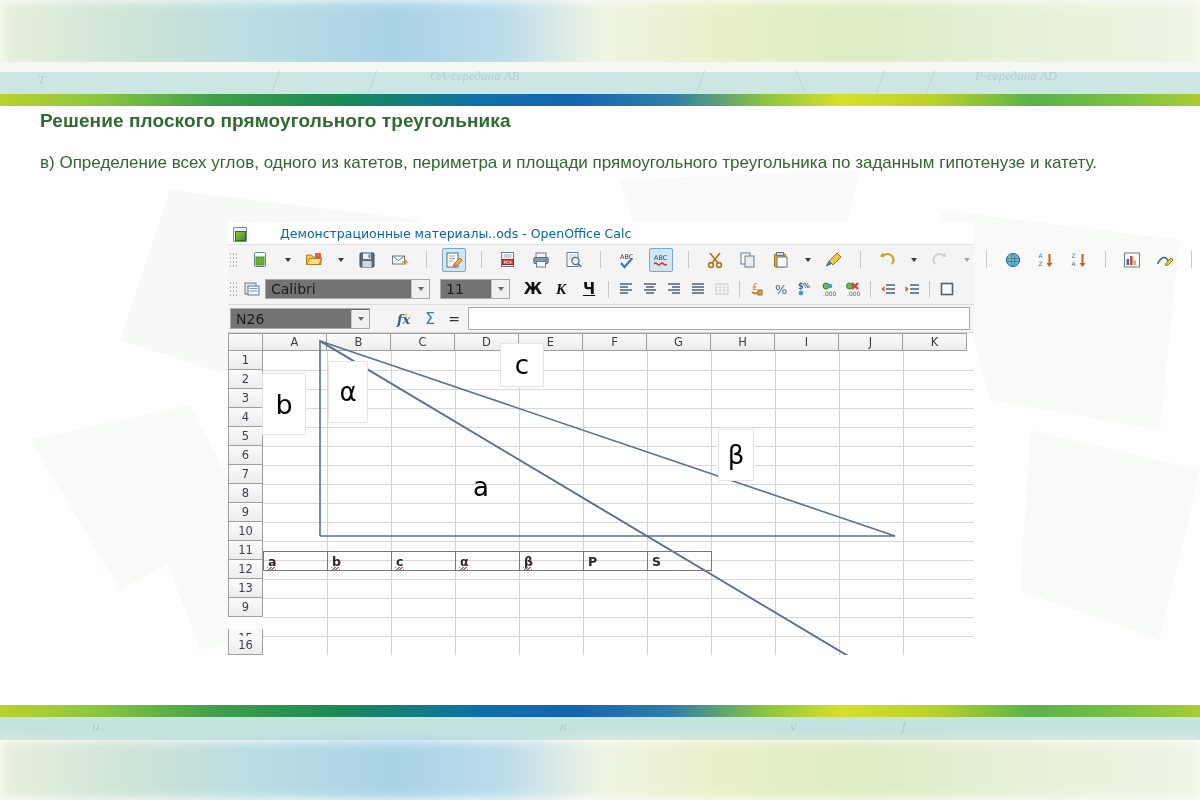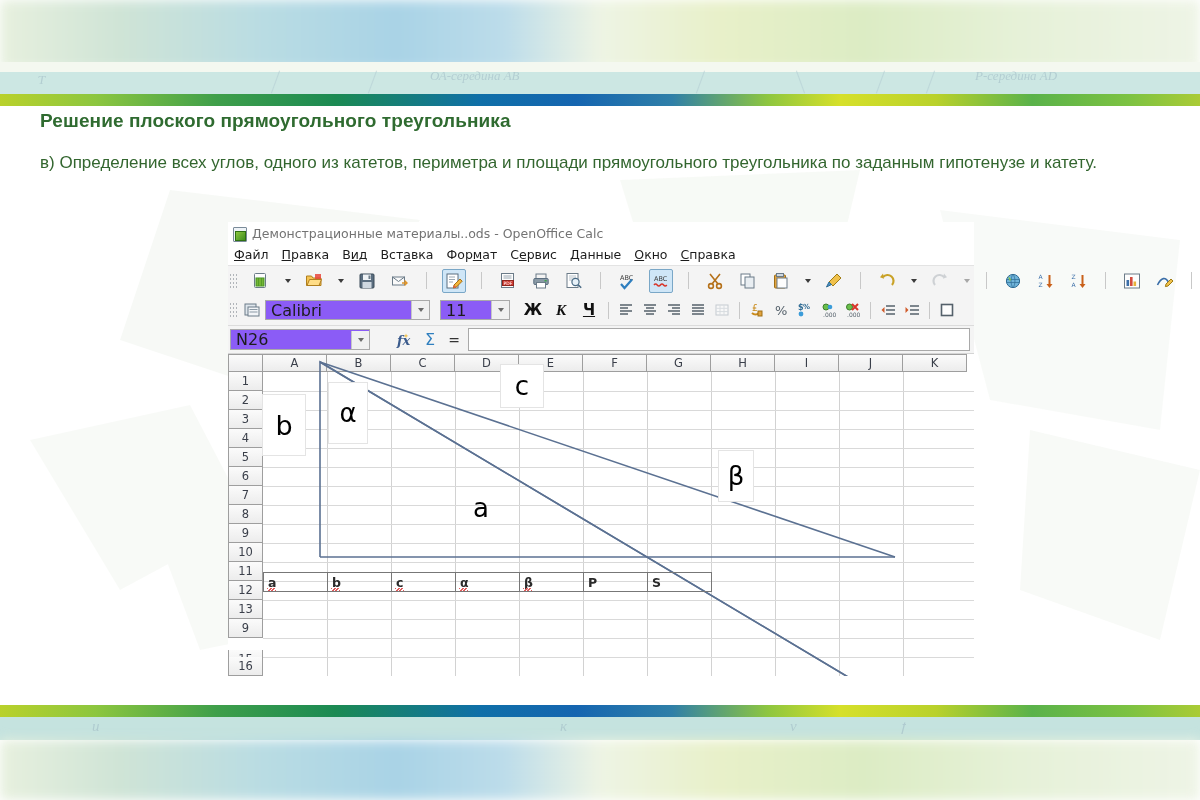--- a/index.html
+++ b/index.html
@@ -72,21 +72,21 @@
   }
 
   
   .calc{
     position:absolute;left:228px;top:222px;width:746px;height:473px;
     background:#ffffff;
     font-family:"DejaVu Sans","Liberation Sans",sans-serif;
   }
   .titlebar{height:22px;display:flex;align-items:center;gap:6px;padding-left:3px;
             background:#ffffff;}
-  .titlebar .tt{font-size:12.5px;color:#737373;}
+  .titlebar .tt{font-size:12.5px;color:#0369a1;margin-left:28px;}
   .appicon{width:15px;height:15px;position:relative;flex:0 0 auto;}
   .appicon .sheet{position:absolute;left:2px;top:1px;width:12px;height:13px;
       background:#eef3f7;border:1px solid #7a8b99;border-radius:1px;}
   .appicon .grn{position:absolute;left:4px;top:5px;width:9px;height:8px;
       background:linear-gradient(135deg,#8cc63f,#3f8f1f);border:1px solid #2f7012;}
 
   .menubar{height:21px;display:flex;align-items:center;gap:13px;padding-left:6px;
            background:#ffffff;font-size:12.5px;color:#1c1c1c;}
   .menubar span{cursor:default;}
   .menubar u{text-decoration:underline;}
@@ -100,22 +100,22 @@
       display:flex;align-items:center;justify-content:center;}
   .ti.sel{background:#cfe6f7;border:1px solid #7aa7c7;}
   .sep{width:1px;height:17px;background:#c8c8c8;margin:0 4px;flex:0 0 auto;}
   .caret{width:9px;height:22px;display:flex;align-items:center;justify-content:center;
          flex:0 0 auto;}
   .caret i{width:0;height:0;border-left:3px solid transparent;border-right:3px solid transparent;
            border-top:4px solid #3b3b3b;display:block;}
 
   
   .fmtbar{height:30px;display:flex;align-items:center;padding-left:2px;gap:2px;}
-  .combo{height:20px;background:#8b5cf6;border:1px solid #a9a9a9;display:flex;align-items:center;
-         font-size:16px;color:#1c1c1c;padding-left:5px;box-sizing:border-box;}
+  .combo{height:20px;background:#737373;border:1px solid #a9a9a9;display:flex;align-items:center;
+         font-size:14px;color:#1c1c1c;padding-left:5px;box-sizing:border-box;}
   .combo .arrow{margin-left:auto;width:17px;height:18px;background:#f0f0f0;
     border-left:1px solid #c6c6c6;display:flex;align-items:center;justify-content:center;}
   .combo .arrow i{width:0;height:0;border-left:3.5px solid transparent;
      border-right:3.5px solid transparent;border-top:4px solid #6a6a6a;display:block;}
   .fontname{width:165px;}
   .fontsize{width:70px;}
   .bcu{width:26px;height:22px;display:flex;align-items:center;justify-content:center;
        font-size:15px;color:#111;flex:0 0 auto;}
 
   
@@ -207,31 +207,20 @@
 <div class="calc">
 
   <div class="titlebar">
     <span class="appicon">
       <span class="sheet"></span>
         <span class="grn"></span>
     </span>
     <span class="tt">Демонстрационные материалы..ods - OpenOffice Calc</span>
   </div>
 
-  <div class="menubar">
-    <span><u>Ф</u>айл</span>
-    <span><u>П</u>равка</span>
-    <span>В<u>и</u>д</span>
-    <span>Вст<u>а</u>вка</span>
-    <span>Фор<u>м</u>ат</span>
-    <span>С<u>е</u>рвис</span>
-    <span><u>Д</u>анные</span>
-    <span><u>О</u>кно</span>
-    <span><u>С</u>правка</span>
-  </div>
 
   <div class="tbwrap">
 
   <div class="toolbar">
     <span class="grip"></span>
 
     <span class="ti">
       <svg width="18" height="18" viewBox="0 0 18 18">
             <rect x="2.5" y="1.5" width="11" height="14" rx="1" fill="#fdfdfd" stroke="#6b7b88"></rect>
             <rect x="4" y="6" width="8" height="8" fill="#8cc63f" stroke="#3f8f1f"></rect>

